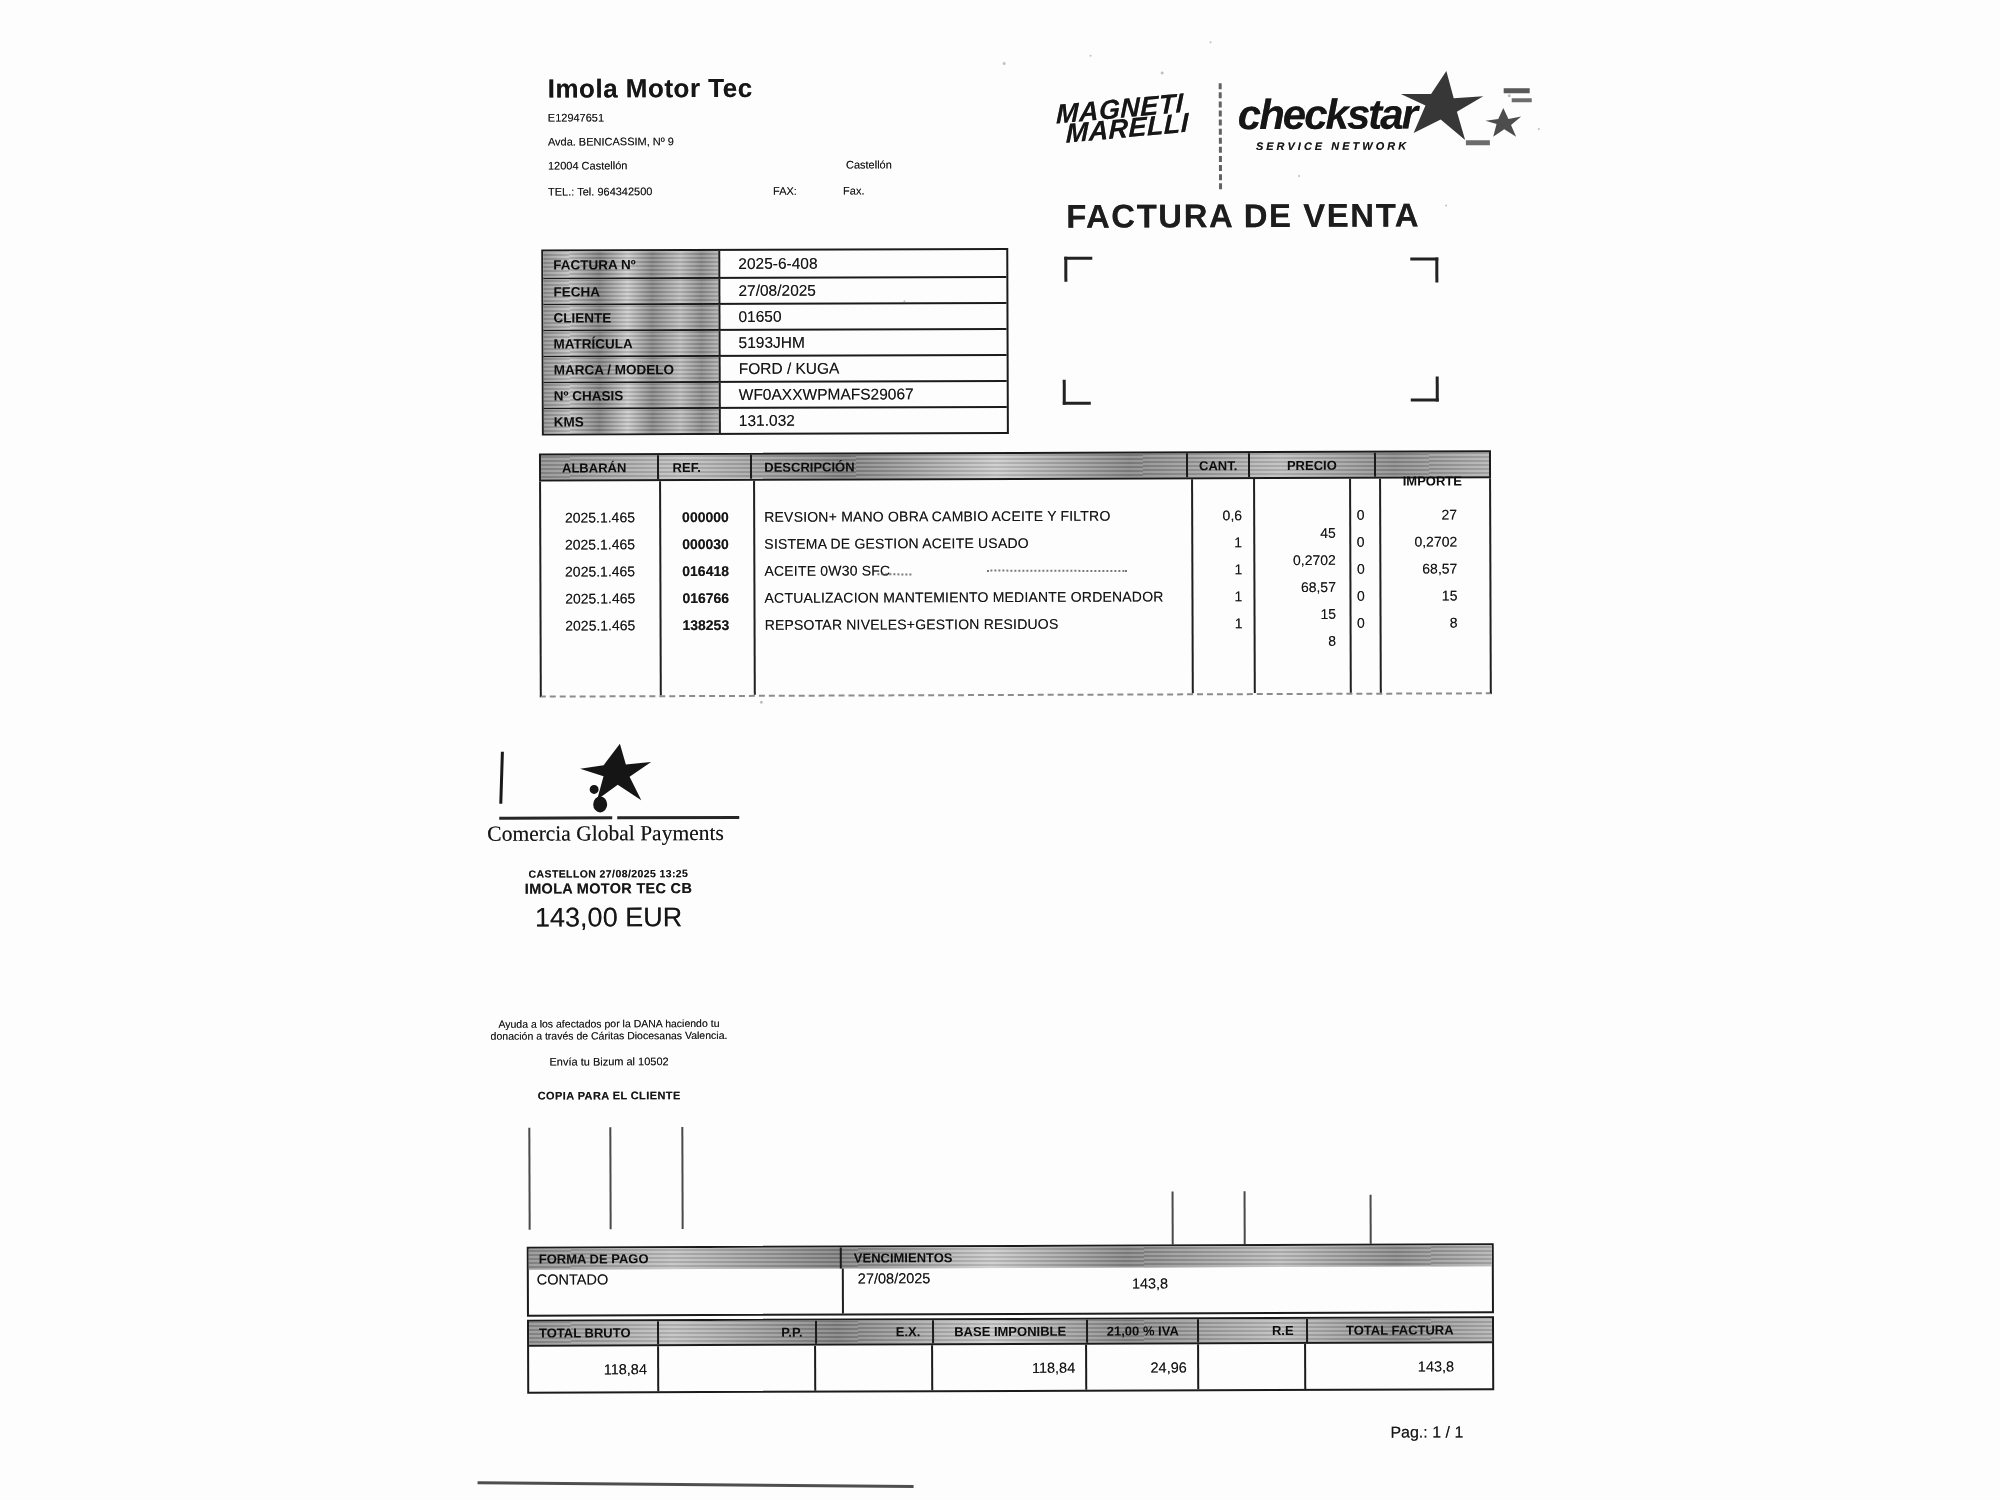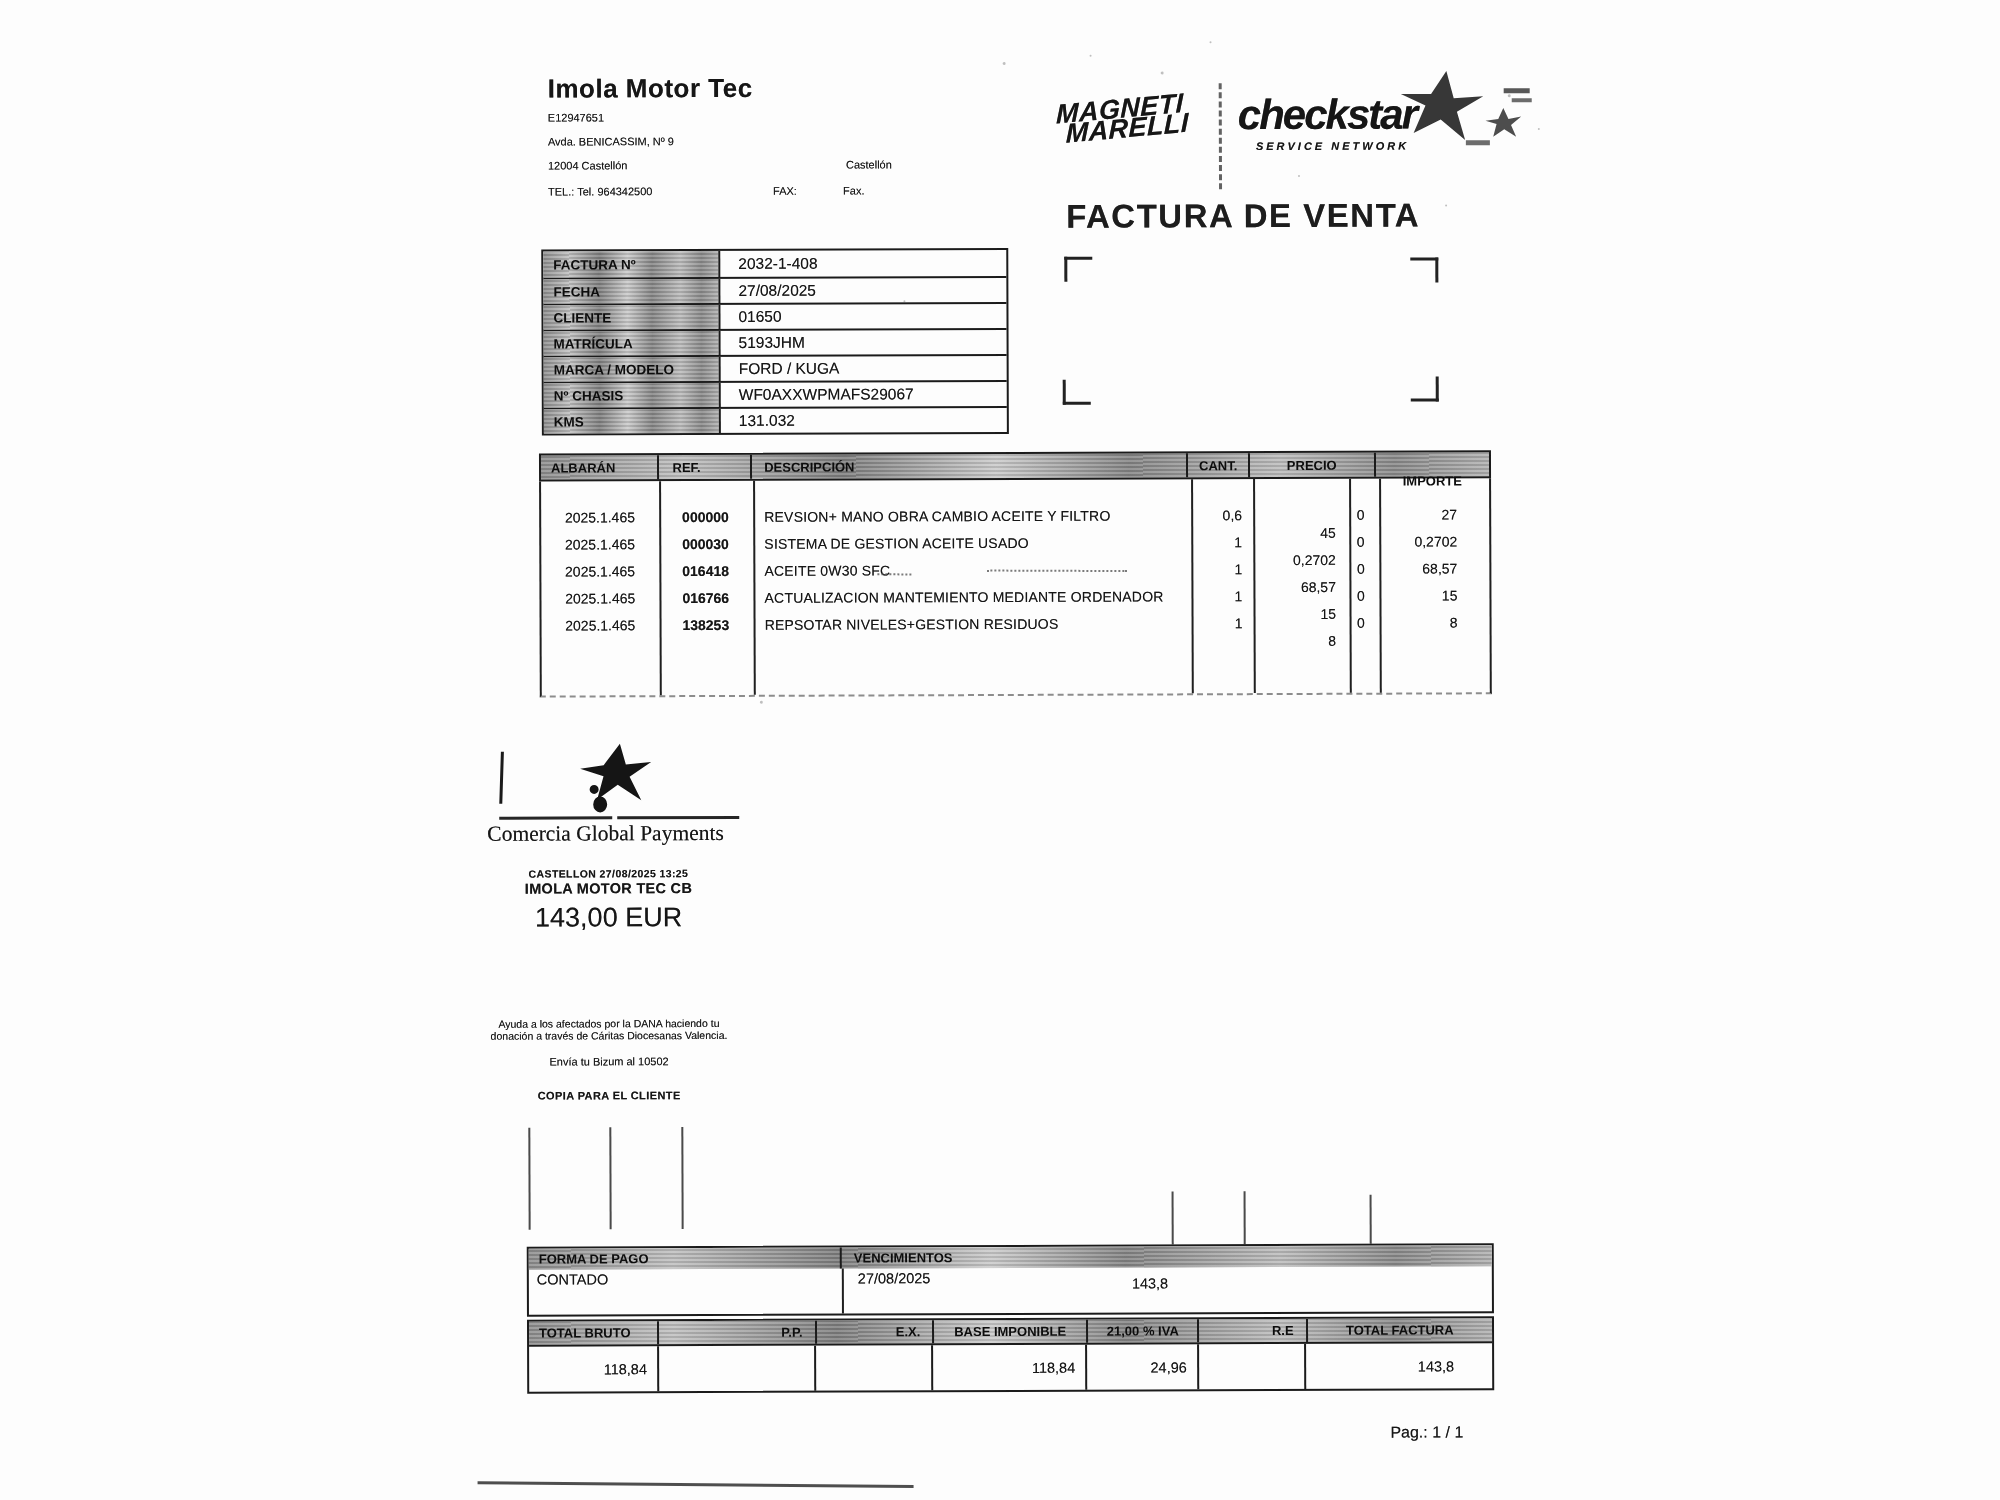--- a/index.html
+++ b/index.html
@@ -35,21 +35,21 @@
   .inforow{display:flex;height:26px;align-items:center;}
   .inforow + .inforow{border-top:2px solid #1b1b1b;}
   .inf-l{width:177px;height:100%;display:flex;align-items:center;padding-left:10px;
          border-right:2px solid #1b1b1b;font-size:13.5px;font-weight:bold;color:#0d0d0d;}
   .inf-v{flex:1;padding-left:18px;font-size:15.5px;}
 
   
   .items{left:540px;top:452px;width:952px;}
   .ithead{display:flex;height:28px;border:2px solid #1b1b1b;}
   .ithead span{display:flex;align-items:center;font-size:13px;font-weight:bold;color:#0d0d0d;}
-  .h1{width:118px;padding-left:10px;border-right:2px solid #1b1b1b;}
+  .h1{width:118px;padding-left:21px;border-right:2px solid #1b1b1b;}
   .h2{width:94px;padding-left:14px;border-right:2px solid #1b1b1b;}
   .h3{width:438px;padding-left:12px;border-right:2px solid #1b1b1b;}
   .h4{width:62px;justify-content:center;border-right:2px solid #1b1b1b;}
   .h5{width:126px;justify-content:center;border-right:2px solid #1b1b1b;}
   .h6{width:114px;justify-content:center;margin-top:28px;}
   .itbody{position:relative;height:216px;border-left:2px solid #1f1f1f;border-right:2px solid #1f1f1f;
           border-bottom:2px dashed #8d8d8d;padding-top:22px;}
   .itrow{display:flex;height:27px;align-items:center;font-size:14px;}
   .c{display:block;}
   .c1{width:118px;text-align:center;}
@@ -122,21 +122,21 @@
   <div class="r ink title" style="left:1068px;top:198px;">FACTURA DE VENTA</div>
 
   <div class="r crop" style="left:1066px;top:257px;border-left:3px solid #222;border-top:3px solid #222;"></div>
   <div class="r crop" style="left:1412px;top:259px;border-right:3px solid #222;border-top:3px solid #222;"></div>
   <div class="r crop" style="left:1064px;top:380px;border-left:3px solid #222;border-bottom:3px solid #222;"></div>
   <div class="r crop" style="left:1412px;top:378px;border-right:3px solid #222;border-bottom:3px solid #222;"></div>
 
   <div class="r itbl">
     <div class="inforow">
           <span class="inf-l shade">FACTURA Nº</span>
-          <span class="inf-v ink">2032-1-408</span>
+          <span class="inf-v ink">2025-6-408</span>
         </div>
     <div class="inforow">
           <span class="inf-l shade">FECHA</span>
           <span class="inf-v ink">27/08/2025</span>
         </div>
     <div class="inforow">
           <span class="inf-l shade">CLIENTE</span>
           <span class="inf-v ink">01650</span>
         </div>
     <div class="inforow">

